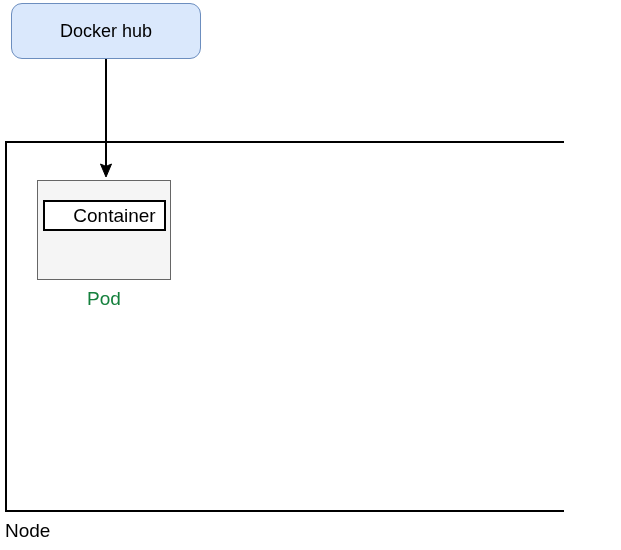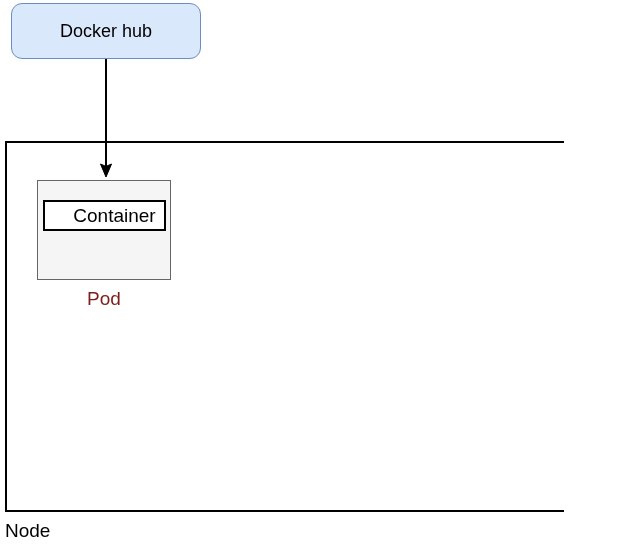--- a/index.html
+++ b/index.html
@@ -90,21 +90,21 @@
     border: 1px solid #666666;
   }
   .pod-label {
     position: absolute;
     left: 37px;
     top: 288px;
     width: 134px;
     text-align: center;
     font-size: 19px;
     line-height: 22px;
-    color: #7f1d1d;
+    color: #15803d;
     white-space: nowrap;
   }
 
   
   .container-box {
     position: absolute;
     left: 43px;
     top: 200px;
     width: 123px;
     height: 31px;

